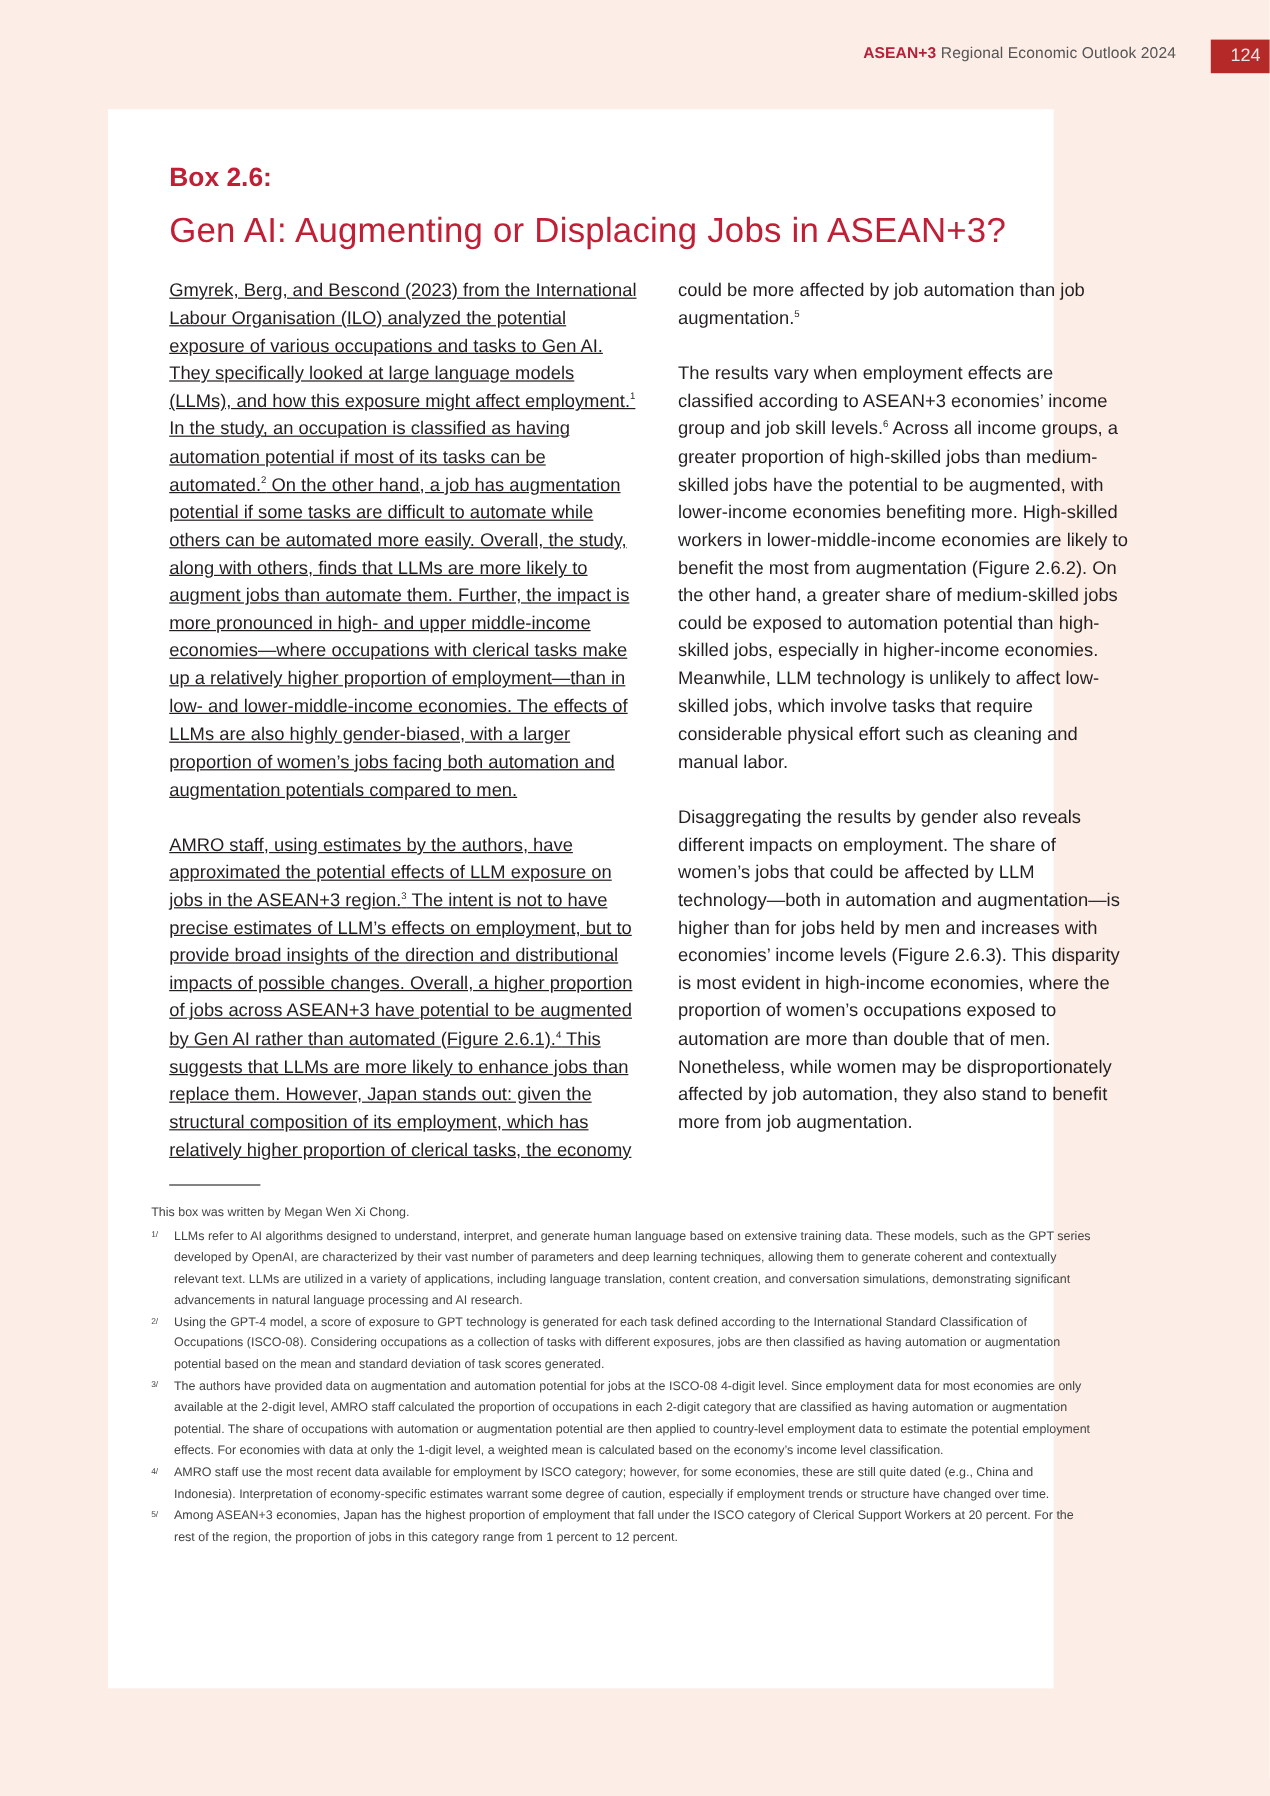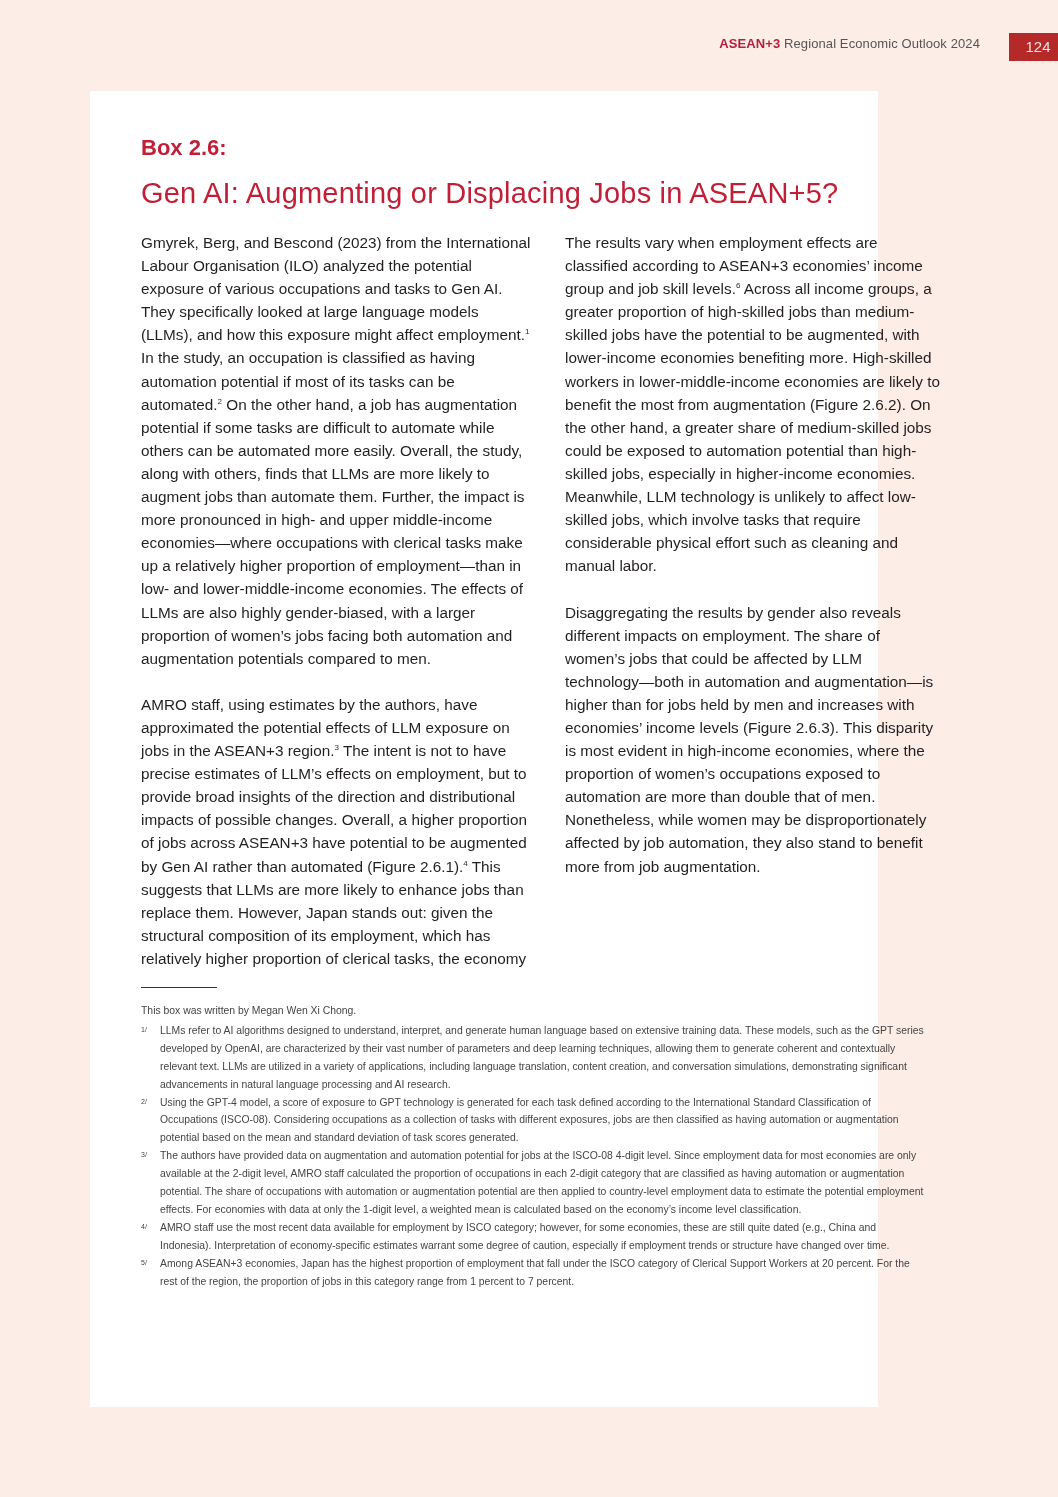--- a/index.html
+++ b/index.html
@@ -8,54 +8,55 @@
     font-family:"Liberation Sans", sans-serif; color:#231f20;
   }
   .running-header { position:absolute; top:36px; right:78px; font-size:13px; color:#555; letter-spacing:0.1px; }
   .running-header .brand { color:#b5203a; font-weight:bold; }
   .page-num { position:absolute; top:33px; left:1009px; width:58px; height:28px; background:#b52a28;
     color:#e5e5e5; font-size:15px; line-height:28px; text-align:center; }
   .card { position:absolute; left:90px; top:91px; width:788px; height:1316px; background:#fff; }
   .box-label { position:absolute; left:51px; top:44px; font-size:22px; font-weight:bold; color:#c01f36; }
   .box-title { position:absolute; left:51px; top:86px; font-size:29px; color:#c01f36; letter-spacing:0.2px; }
   .col { position:absolute; top:140px; font-size:15.3px; line-height:23.1px; color:#231f20; }
-  .col.left { left:51px; width:390px; }
+  .col.left { left:51px; width:390px;text-decoration:underline; }
   .col.right { left:475px; width:375px; }
   .col p { margin:0 0 23.1px 0; }
   sup { font-size:8px; vertical-align:super; line-height:0; }
   .rule { position:absolute; left:51px; top:896px; width:76px; border-top:1px solid #333; }
-  .notes { position:absolute; left:51px; top:911px; width:785px; font-size:10.4px; line-height:17.9px; color:#444; }
+  .notes { position:absolute; left:36px; top:911px; width:785px; font-size:10.4px; line-height:17.9px; color:#444; }
   .notes .credit { margin-bottom:2px; }
   .note { position:relative; padding-left:19px; }
   .note .mark { position:absolute; left:0; top:-1px; font-size:7px; }
 </style>
 </head>
 <body>
 
 <div class="running-header">
   <span class="brand">ASEAN+3</span>
   <span>Regional Economic Outlook 2024</span>
 </div>
 <div class="page-num">124</div>
 
 <div class="card">
   <div class="box-label">Box 2.6:</div>
-  <div class="box-title">Gen AI: Augmenting or Displacing Jobs in ASEAN+5?</div>
+  <div class="box-title">Gen AI: Augmenting or Displacing Jobs in ASEAN+3?</div>
 
   <div class="col left">
     <p>Gmyrek, Berg, and Bescond (2023) from the International Labour Organisation (ILO) analyzed the potential exposure of various occupations and tasks to Gen AI. They specifically looked at large language models (LLMs), and how this exposure might affect employment.<sup>1</sup> In the study, an occupation is classified as having automation potential if most of its tasks can be automated.<sup>2</sup> On the other hand, a job has augmentation potential if some tasks are difficult to automate while others can be automated more easily. Overall, the study, along with others, finds that LLMs are more likely to augment jobs than automate them. Further, the impact is more pronounced in high- and upper middle-income economies—where occupations with clerical tasks make up a relatively higher proportion of employment—than in low- and lower-middle-income economies. The effects of LLMs are also highly gender-biased, with a larger proportion of women’s jobs facing both automation and augmentation potentials compared to men.</p>
     <p>AMRO staff, using estimates by the authors, have approximated the potential effects of LLM exposure on jobs in the ASEAN+3 region.<sup>3</sup> The intent is not to have precise estimates of LLM’s effects on employment, but to provide broad insights of the direction and distributional impacts of possible changes. Overall, a higher proportion of jobs across ASEAN+3 have potential to be augmented by Gen AI rather than automated (Figure 2.6.1).<sup>4</sup> This suggests that LLMs are more likely to enhance jobs than replace them. However, Japan stands out: given the structural composition of its employment, which has relatively higher proportion of clerical tasks, the economy</p>
   </div>
   <div class="col right">
+    <p>could be more affected by job automation than job augmentation.<sup>5</sup></p>
     <p>The results vary when employment effects are classified according to ASEAN+3 economies’ income group and job skill levels.<sup>6</sup> Across all income groups, a greater proportion of high-skilled jobs than medium-skilled jobs have the potential to be augmented, with lower-income economies benefiting more. High-skilled workers in lower-middle-income economies are likely to benefit the most from augmentation (Figure 2.6.2). On the other hand, a greater share of medium-skilled jobs could be exposed to automation potential than high-skilled jobs, especially in higher-income economies. Meanwhile, LLM technology is unlikely to affect low-skilled jobs, which involve tasks that require considerable physical effort such as cleaning and manual labor.</p>
     <p>Disaggregating the results by gender also reveals different impacts on employment. The share of women’s jobs that could be affected by LLM technology—both in automation and augmentation—is higher than for jobs held by men and increases with economies’ income levels (Figure 2.6.3). This disparity is most evident in high-income economies, where the proportion of women’s occupations exposed to automation are more than double that of men. Nonetheless, while women may be disproportionately affected by job automation, they also stand to benefit more from job augmentation.</p>
   </div>
 
   <div class="rule"></div>
   <div class="notes">
     <div class="credit">This box was written by Megan Wen Xi Chong.</div>
     <div class="note"><span class="mark">1/</span><span>LLMs refer to AI algorithms designed to understand, interpret, and generate human language based on extensive training data. These models, such as the GPT series developed by OpenAI, are characterized by their vast number of parameters and deep learning techniques, allowing them to generate coherent and contextually relevant text. LLMs are utilized in a variety of applications, including language translation, content creation, and conversation simulations, demonstrating significant advancements in natural language processing and AI research.</span></div>
     <div class="note"><span class="mark">2/</span><span>Using the GPT-4 model, a score of exposure to GPT technology is generated for each task defined according to the International Standard Classification of Occupations (ISCO-08). Considering occupations as a collection of tasks with different exposures, jobs are then classified as having automation or augmentation potential based on the mean and standard deviation of task scores generated.</span></div>
     <div class="note"><span class="mark">3/</span><span>The authors have provided data on augmentation and automation potential for jobs at the ISCO-08 4-digit level. Since employment data for most economies are only available at the 2-digit level, AMRO staff calculated the proportion of occupations in each 2-digit category that are classified as having automation or augmentation potential. The share of occupations with automation or augmentation potential are then applied to country-level employment data to estimate the potential employment effects. For economies with data at only the 1-digit level, a weighted mean is calculated based on the economy’s income level classification.</span></div>
     <div class="note"><span class="mark">4/</span><span>AMRO staff use the most recent data available for employment by ISCO category; however, for some economies, these are still quite dated (e.g., China and Indonesia). Interpretation of economy-specific estimates warrant some degree of caution, especially if employment trends or structure have changed over time.</span></div>
-    <div class="note"><span class="mark">5/</span><span>Among ASEAN+3 economies, Japan has the highest proportion of employment that fall under the ISCO category of Clerical Support Workers at 20 percent. For the rest of the region, the proportion of jobs in this category range from 1 percent to 7 percent.</span></div>
+    <div class="note"><span class="mark">5/</span><span>Among ASEAN+3 economies, Japan has the highest proportion of employment that fall under the ISCO category of Clerical Support Workers at 20 percent. For the rest of the region, the proportion of jobs in this category range from 1 percent to 12 percent.</span></div>
   </div>
 </div>
 
 </body></html>

